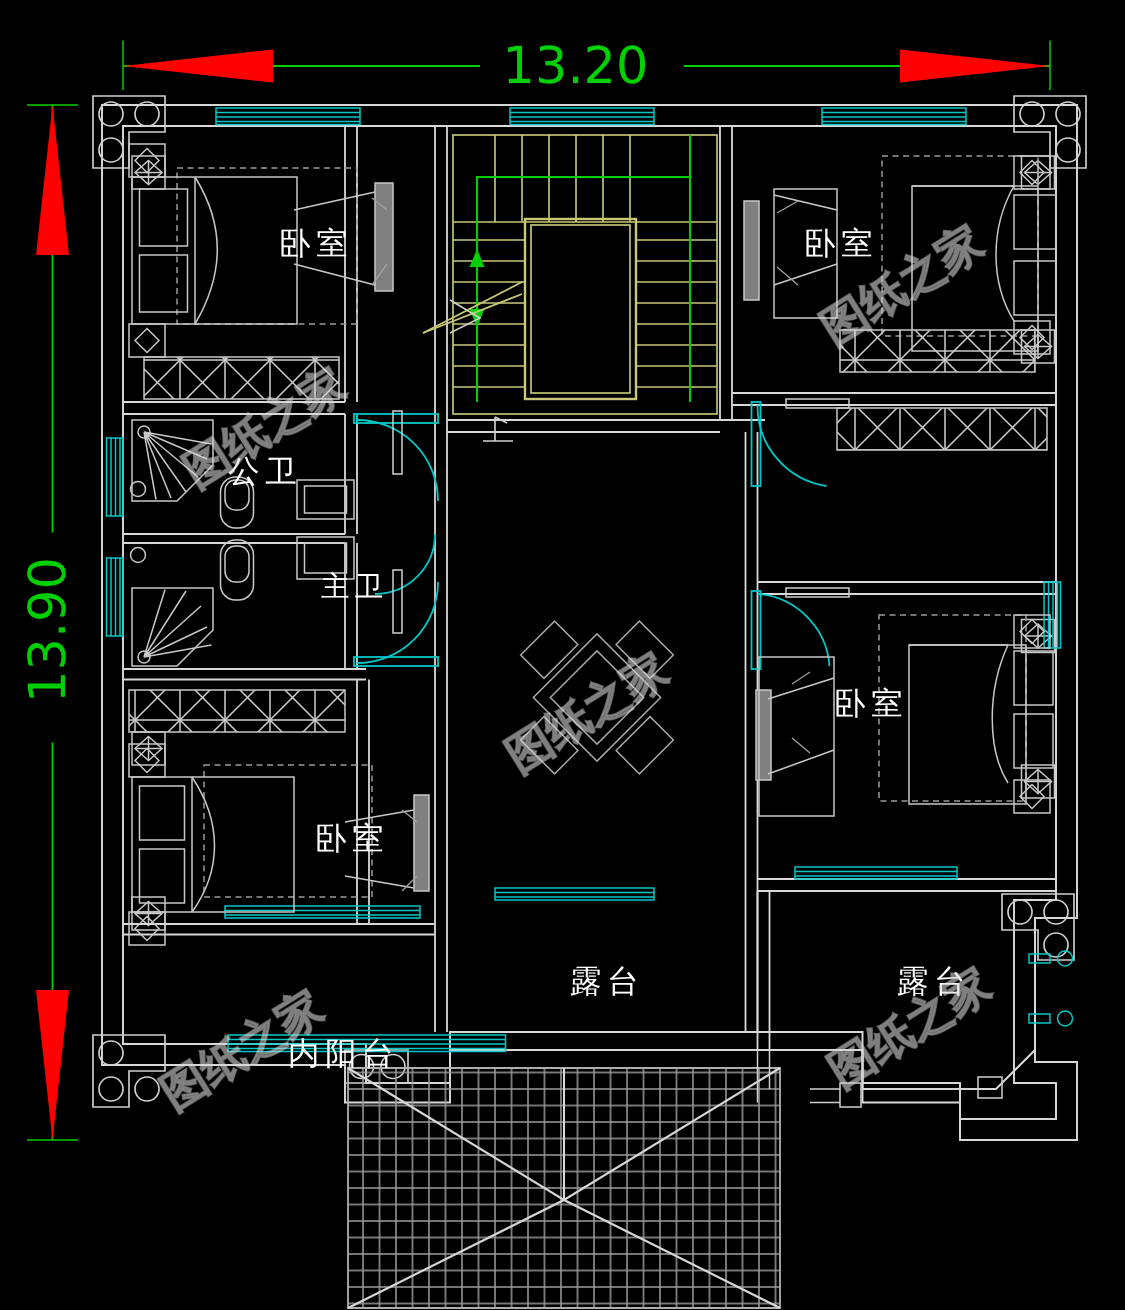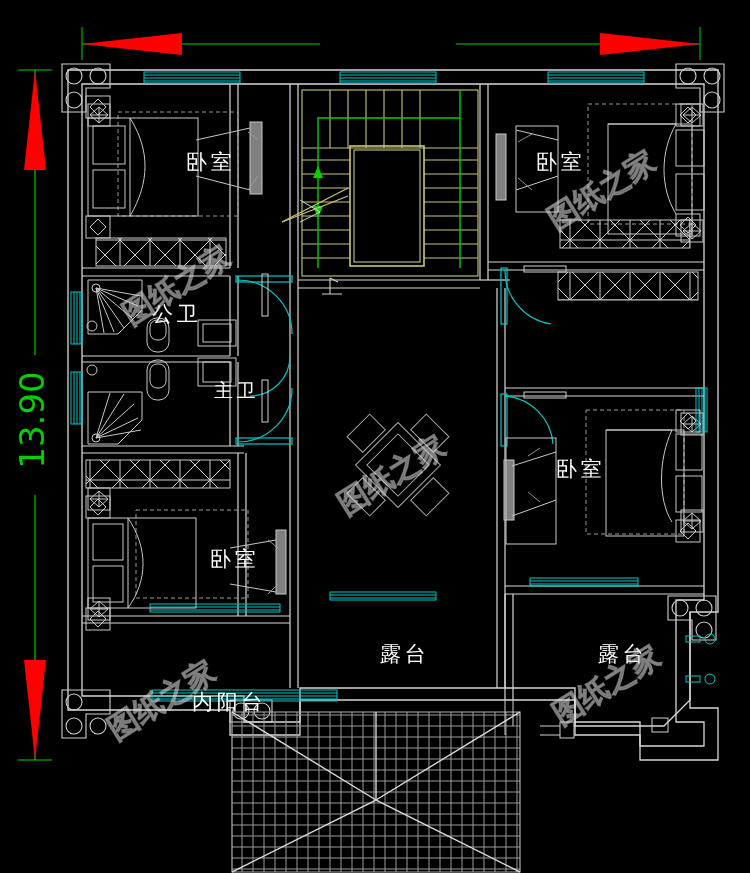--- a/index.html
+++ b/index.html
@@ -469,20 +469,21 @@
   </g>
 
   <g stroke="#a0a0a0" stroke-width="0.9" fill="none">
     <path d="M258 140 L248 132 M258 176 L248 190"></path>
     <path d="M518 142 L532 134 M518 178 L532 190"></path>
     <path d="M278 548 L268 540 M278 584 L268 594"></path>
     <path d="M528 456 L540 448 M528 492 L540 502"></path>
   </g>
 </svg>
 
+<div class="dim" style="left:335px; top:24px; font-size:34px;">13.20</div>
 
 <div class="dim" style="left:-28px; top:400px; width:120px; text-align:center;
             font-size:34px; transform:rotate(-90deg);">13.90</div>
 
 <div class="lbl" style="left:186px; top:148px; font-size:21px;">卧室</div>
 <div class="lbl" style="left:536px; top:148px; font-size:21px;">卧室</div>
 <div class="lbl" style="left:210px; top:545px; font-size:21px;">卧室</div>
 <div class="lbl" style="left:556px; top:455px; font-size:21px;">卧室</div>
 <div class="lbl" style="left:152px; top:300px; font-size:21px;">公卫</div>
 <div class="lbl" style="left:182px; top:378px; font-size:19px;margin-left:32px;">主卫</div>

